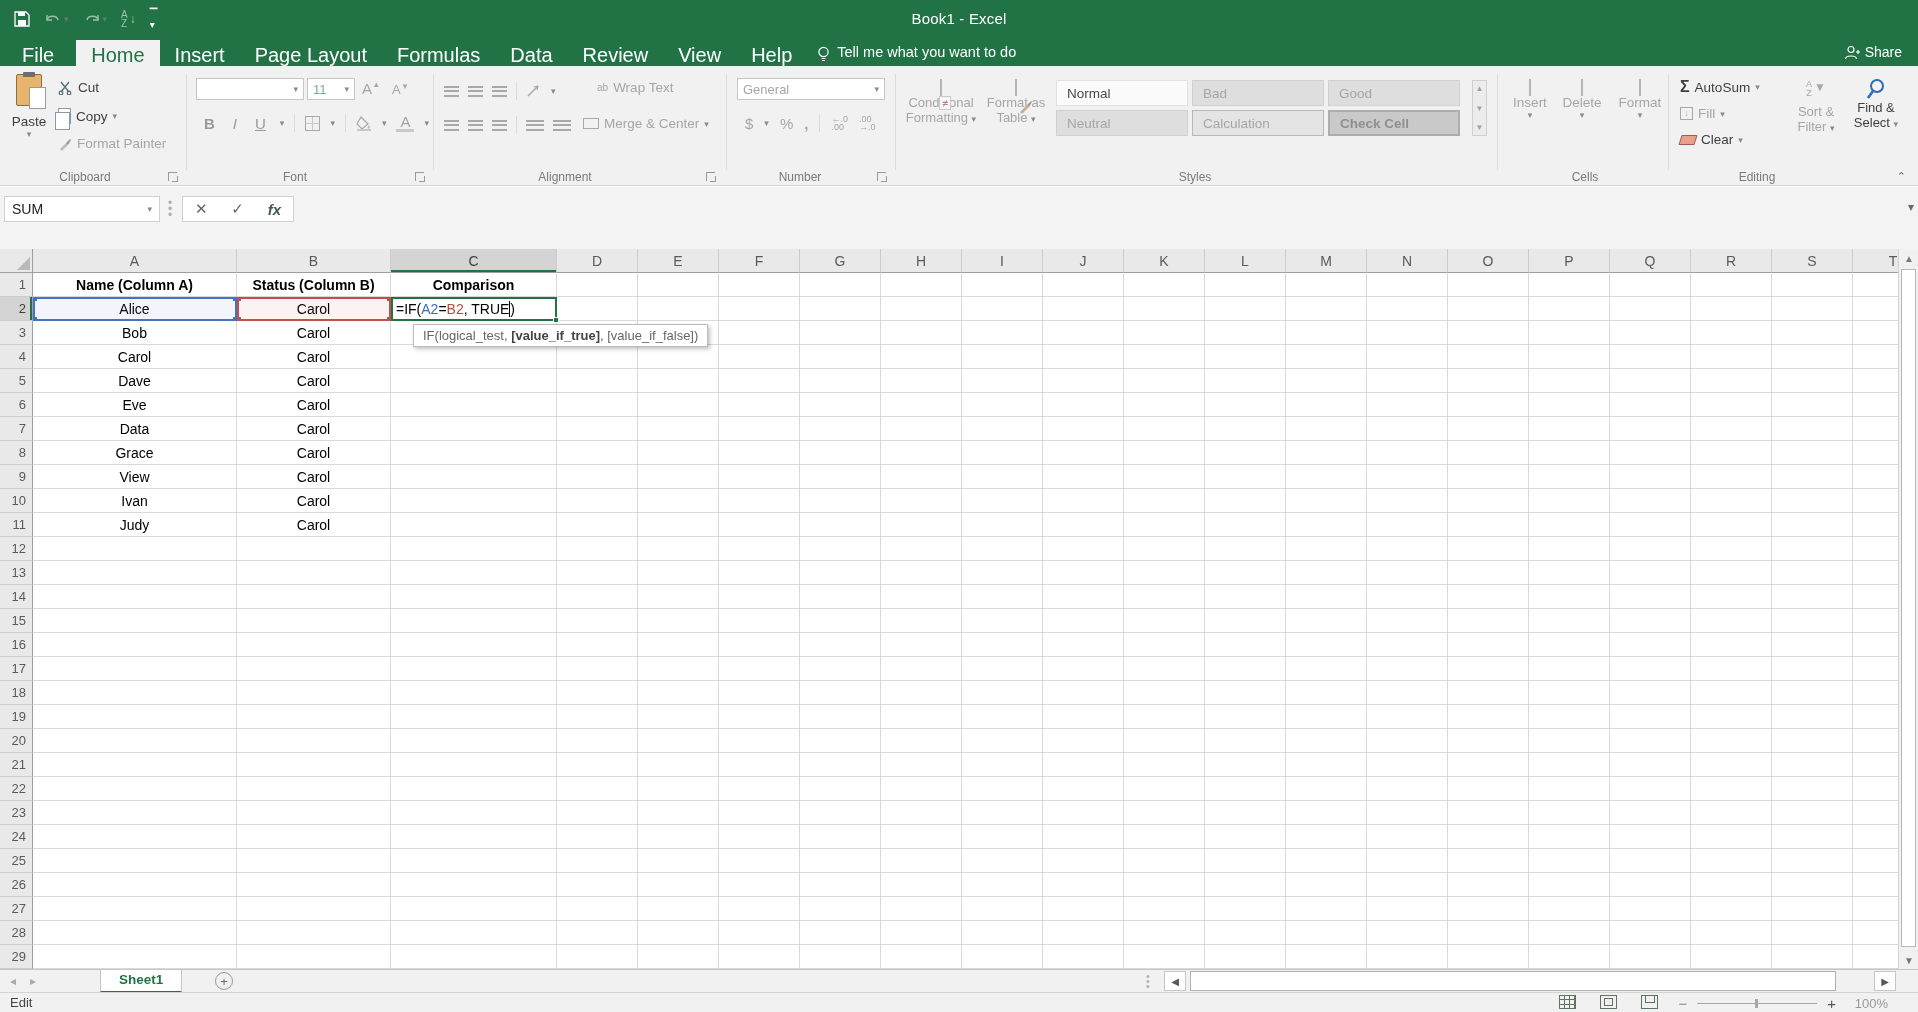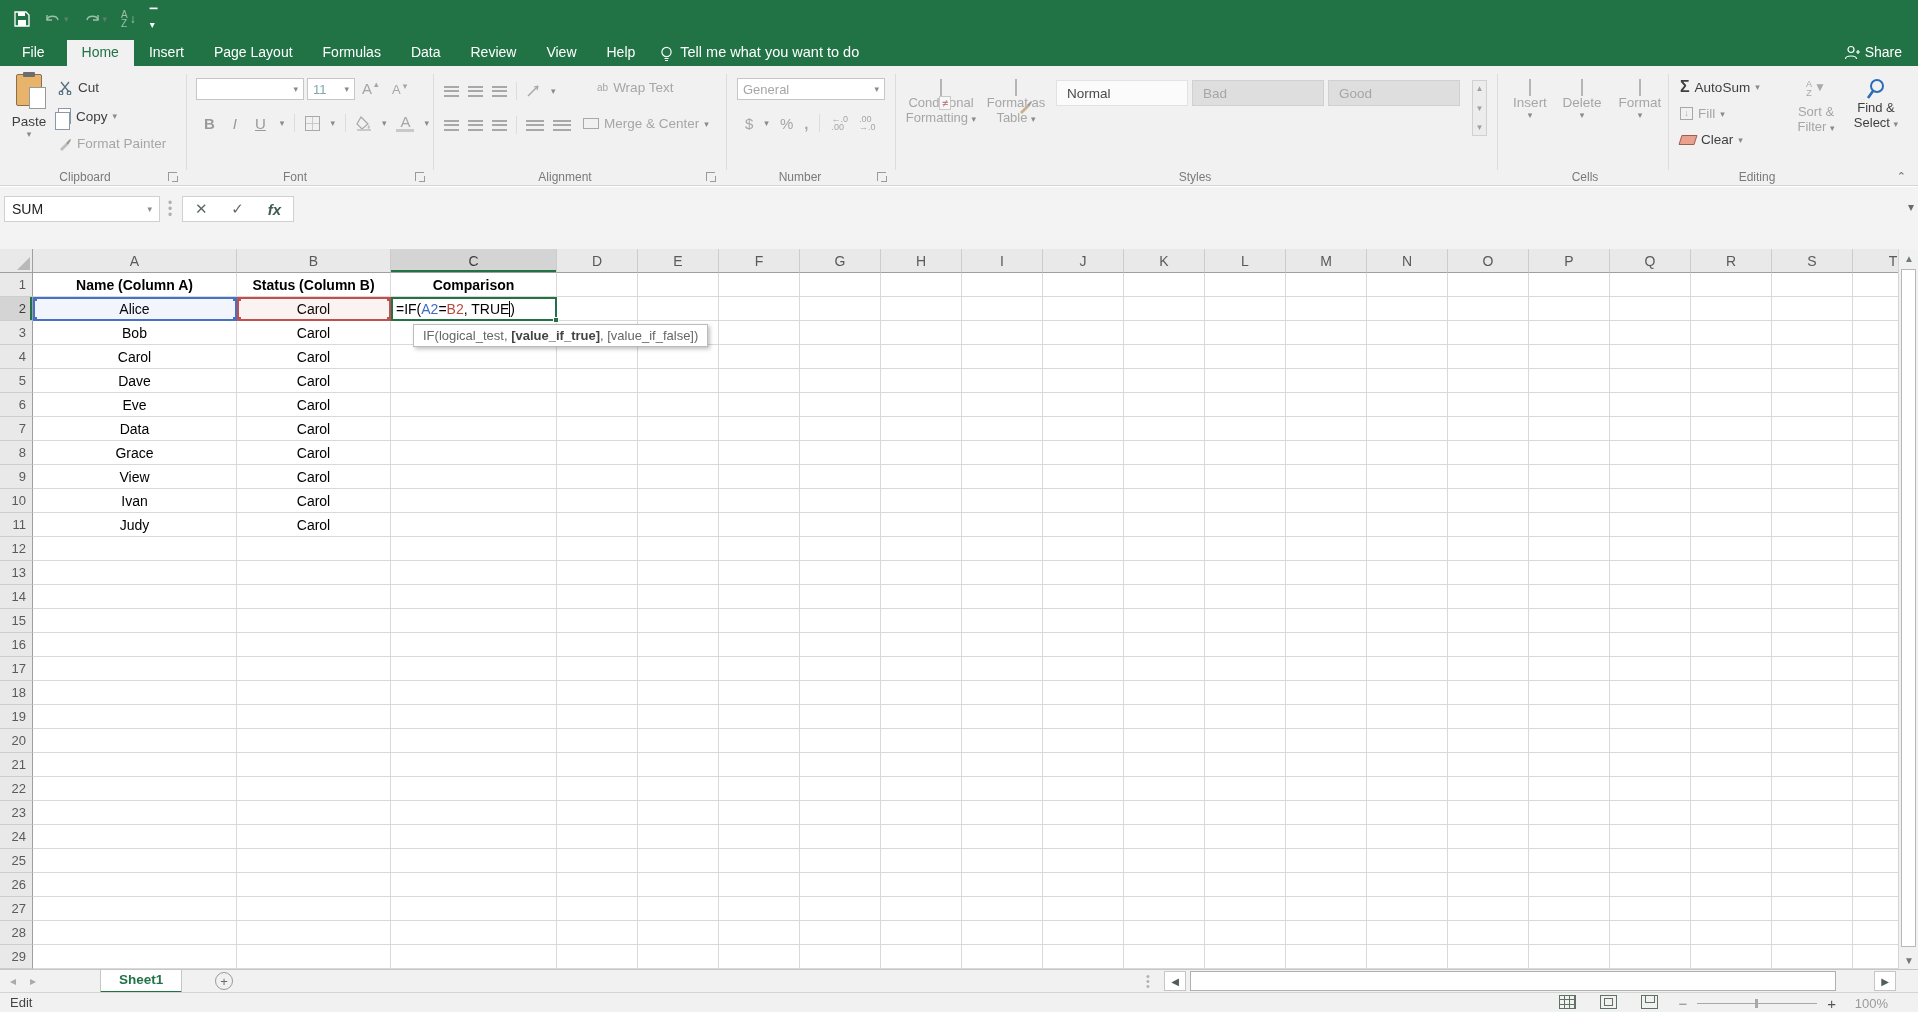--- a/index.html
+++ b/index.html
@@ -17,21 +17,21 @@
   .winbtn { width:46px; height:30px; display:flex; align-items:center; justify-content:center; color:#fff; }
   .ico-min { width:11px; height:1px; background:#fff; display:inline-block; }
   .ico-restore { position:relative; width:10px; height:10px; border:1px solid #fff; display:inline-block; }
   .ico-restore:before { content:""; position:absolute; left:2px; top:-4px; width:9px; height:9px; border:1px solid #fff; border-left:none; border-bottom:none; }
   .ico-ribopt { width:13px; height:11px; border:1px solid #fff; position:relative; display:inline-block; }
   .ico-ribopt:before { content:"↑"; position:absolute; left:2px; top:-3px; font-size:9px; }
   .closex { font-size:17px; }
 
   
   .tabrow { position:absolute; left:0; top:40px; width:100%; height:26px; background:#217346; display:flex; align-items:stretch; }
-  .mtab { color:#fff; font-size:14px; padding:4px 15px 0; white-space:nowrap; }
+  .mtab { color:#fff; font-size:20px; padding:4px 15px 0; white-space:nowrap; }
   .mtab.active { background:#f1f1f1; color:#217346; }
   .tellme { color:#fff; font-size:14.5px; padding:4px 10px 0; display:flex; gap:7px; align-items:flex-start; }
   .share { position:absolute; right:16px; top:44px; color:#fff; font-size:14px; display:flex; gap:5px; align-items:center; }
 
   
   .ribbon { position:absolute; left:0; top:66px; width:100%; height:120px; background:#f1f1f1; border-bottom:1px solid #d4d4d4; font-size:13.5px; color:#3f3f3f; }
   .grp-sep { position:absolute; top:8px; width:1px; height:96px; background:#dcdcdc; }
   .grp-label { position:absolute; top:104px; font-size:12px; color:#7a7a7a; text-align:center; }
   .launcher { position:absolute; top:106px; width:9px; height:9px; border-left:1px solid #9a9a9a; border-top:1px solid #9a9a9a; }
   .launcher:after { content:""; position:absolute; right:-1px; bottom:-1px; width:5px; height:5px; border-right:1.5px solid #9a9a9a; border-bottom:1.5px solid #9a9a9a; }
@@ -148,20 +148,21 @@
       <span class="qbtn dim">
         <svg class="icon" width="18" height="14" viewBox="0 0 18 14">
             <path d="M15 8 C14 3 5 3 4 8" fill="none" stroke="#fff" stroke-width="1.4"></path>
             <path d="M15 3 v5 h-5" fill="none" stroke="#fff" stroke-width="1.4"></path>
           </svg>
           <span class="dd">▾</span>
       </span>
       <span class="qbtn dim" style="font-size:10px; line-height:9px;">A<br>Z<span style="font-size:12px;">↓</span></span>
       <span class="qbtn" style="font-size:10px;">▔<br>▾</span>
     </div>
+    <div class="title-center">Book1 - Excel</div>
   </div>
 
   <div class="tabrow">
     <span class="mtab" style="padding:4px 22px 0;">File</span>
     <span class="mtab active">Home</span>
     <span class="mtab">Insert</span>
     <span class="mtab">Page Layout</span>
     <span class="mtab">Formulas</span>
     <span class="mtab">Data</span>
     <span class="mtab">Review</span>
@@ -313,20 +314,25 @@
           <path d="M1 12 L8 5 L10 7 L3 14 Z" fill="#c9b08a"></path>
           <path d="M8 5 L12 1 L13 2 L10 7 Z" fill="#9a9a9a"></path>
         </svg>
       <div style="font-size:13px; line-height:15px;"><span>Format as</span><br><span>Table</span> <span class="dd">▾</span></div>
     </div>
     <div style="position:absolute; left:1056px; top:14px; display:flex; gap:4px;">
       <div class="style-cell" style="color:#4a4a4a; background:#fbfbfb;">Normal</div>
       <div class="style-cell shade">Bad</div>
       <div class="style-cell shade">Good</div>
     </div>
+    <div style="position:absolute; left:1056px; top:44px; display:flex; gap:4px;">
+      <div class="style-cell shade">Neutral</div>
+      <div class="style-cell boxed">Calculation</div>
+      <div class="style-cell checkcell">Check Cell</div>
+    </div>
     <div style="position:absolute; left:1472px; top:14px; width:15px; height:56px; border:1px solid #d0d0d0; background:#ececec; display:flex; flex-direction:column; align-items:center; justify-content:space-between; padding:3px 0; color:#a0a0a0; font-size:8px;">
         <span>▲</span>
         <span>▼</span>
         <span>▼</span>
       </div>
     <div class="grp-label" style="left:1150px; width:90px;">Styles</div>
     <div class="grp-sep" style="left:1497px;"></div>
 
     <div class="cellbtn" style="left:1505px; top:14px;">
       <span class="minigrid"></span>

